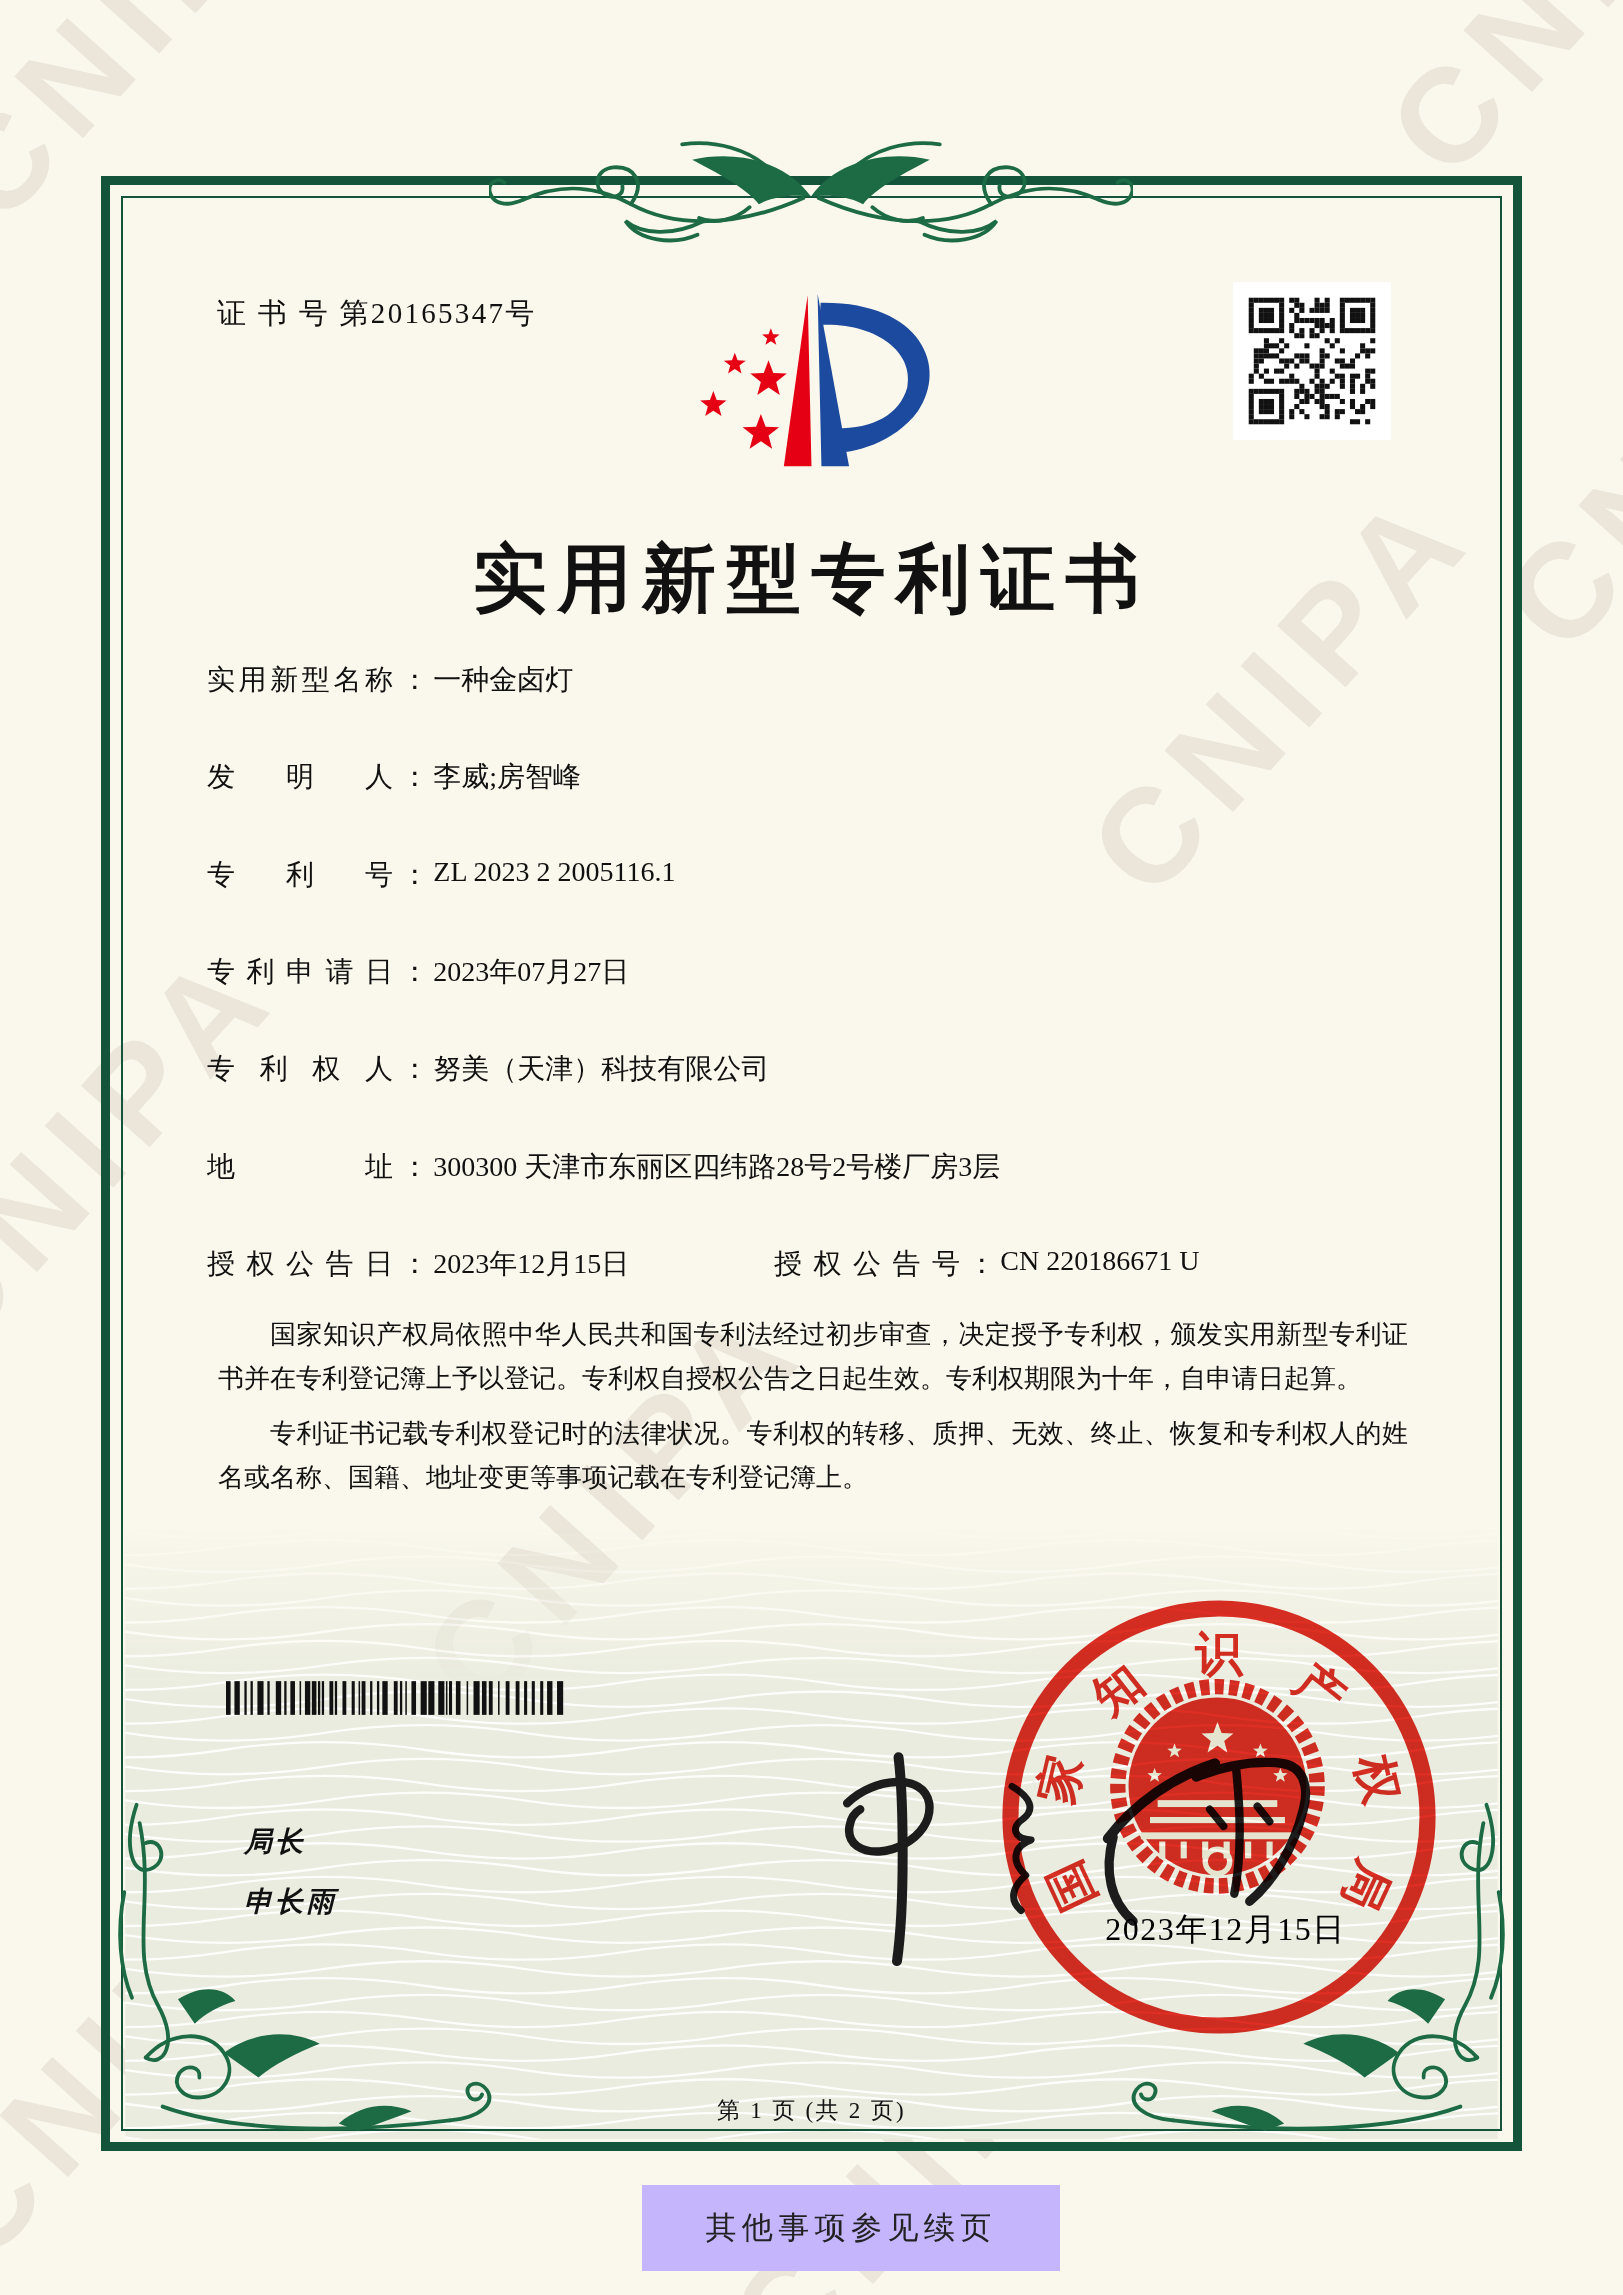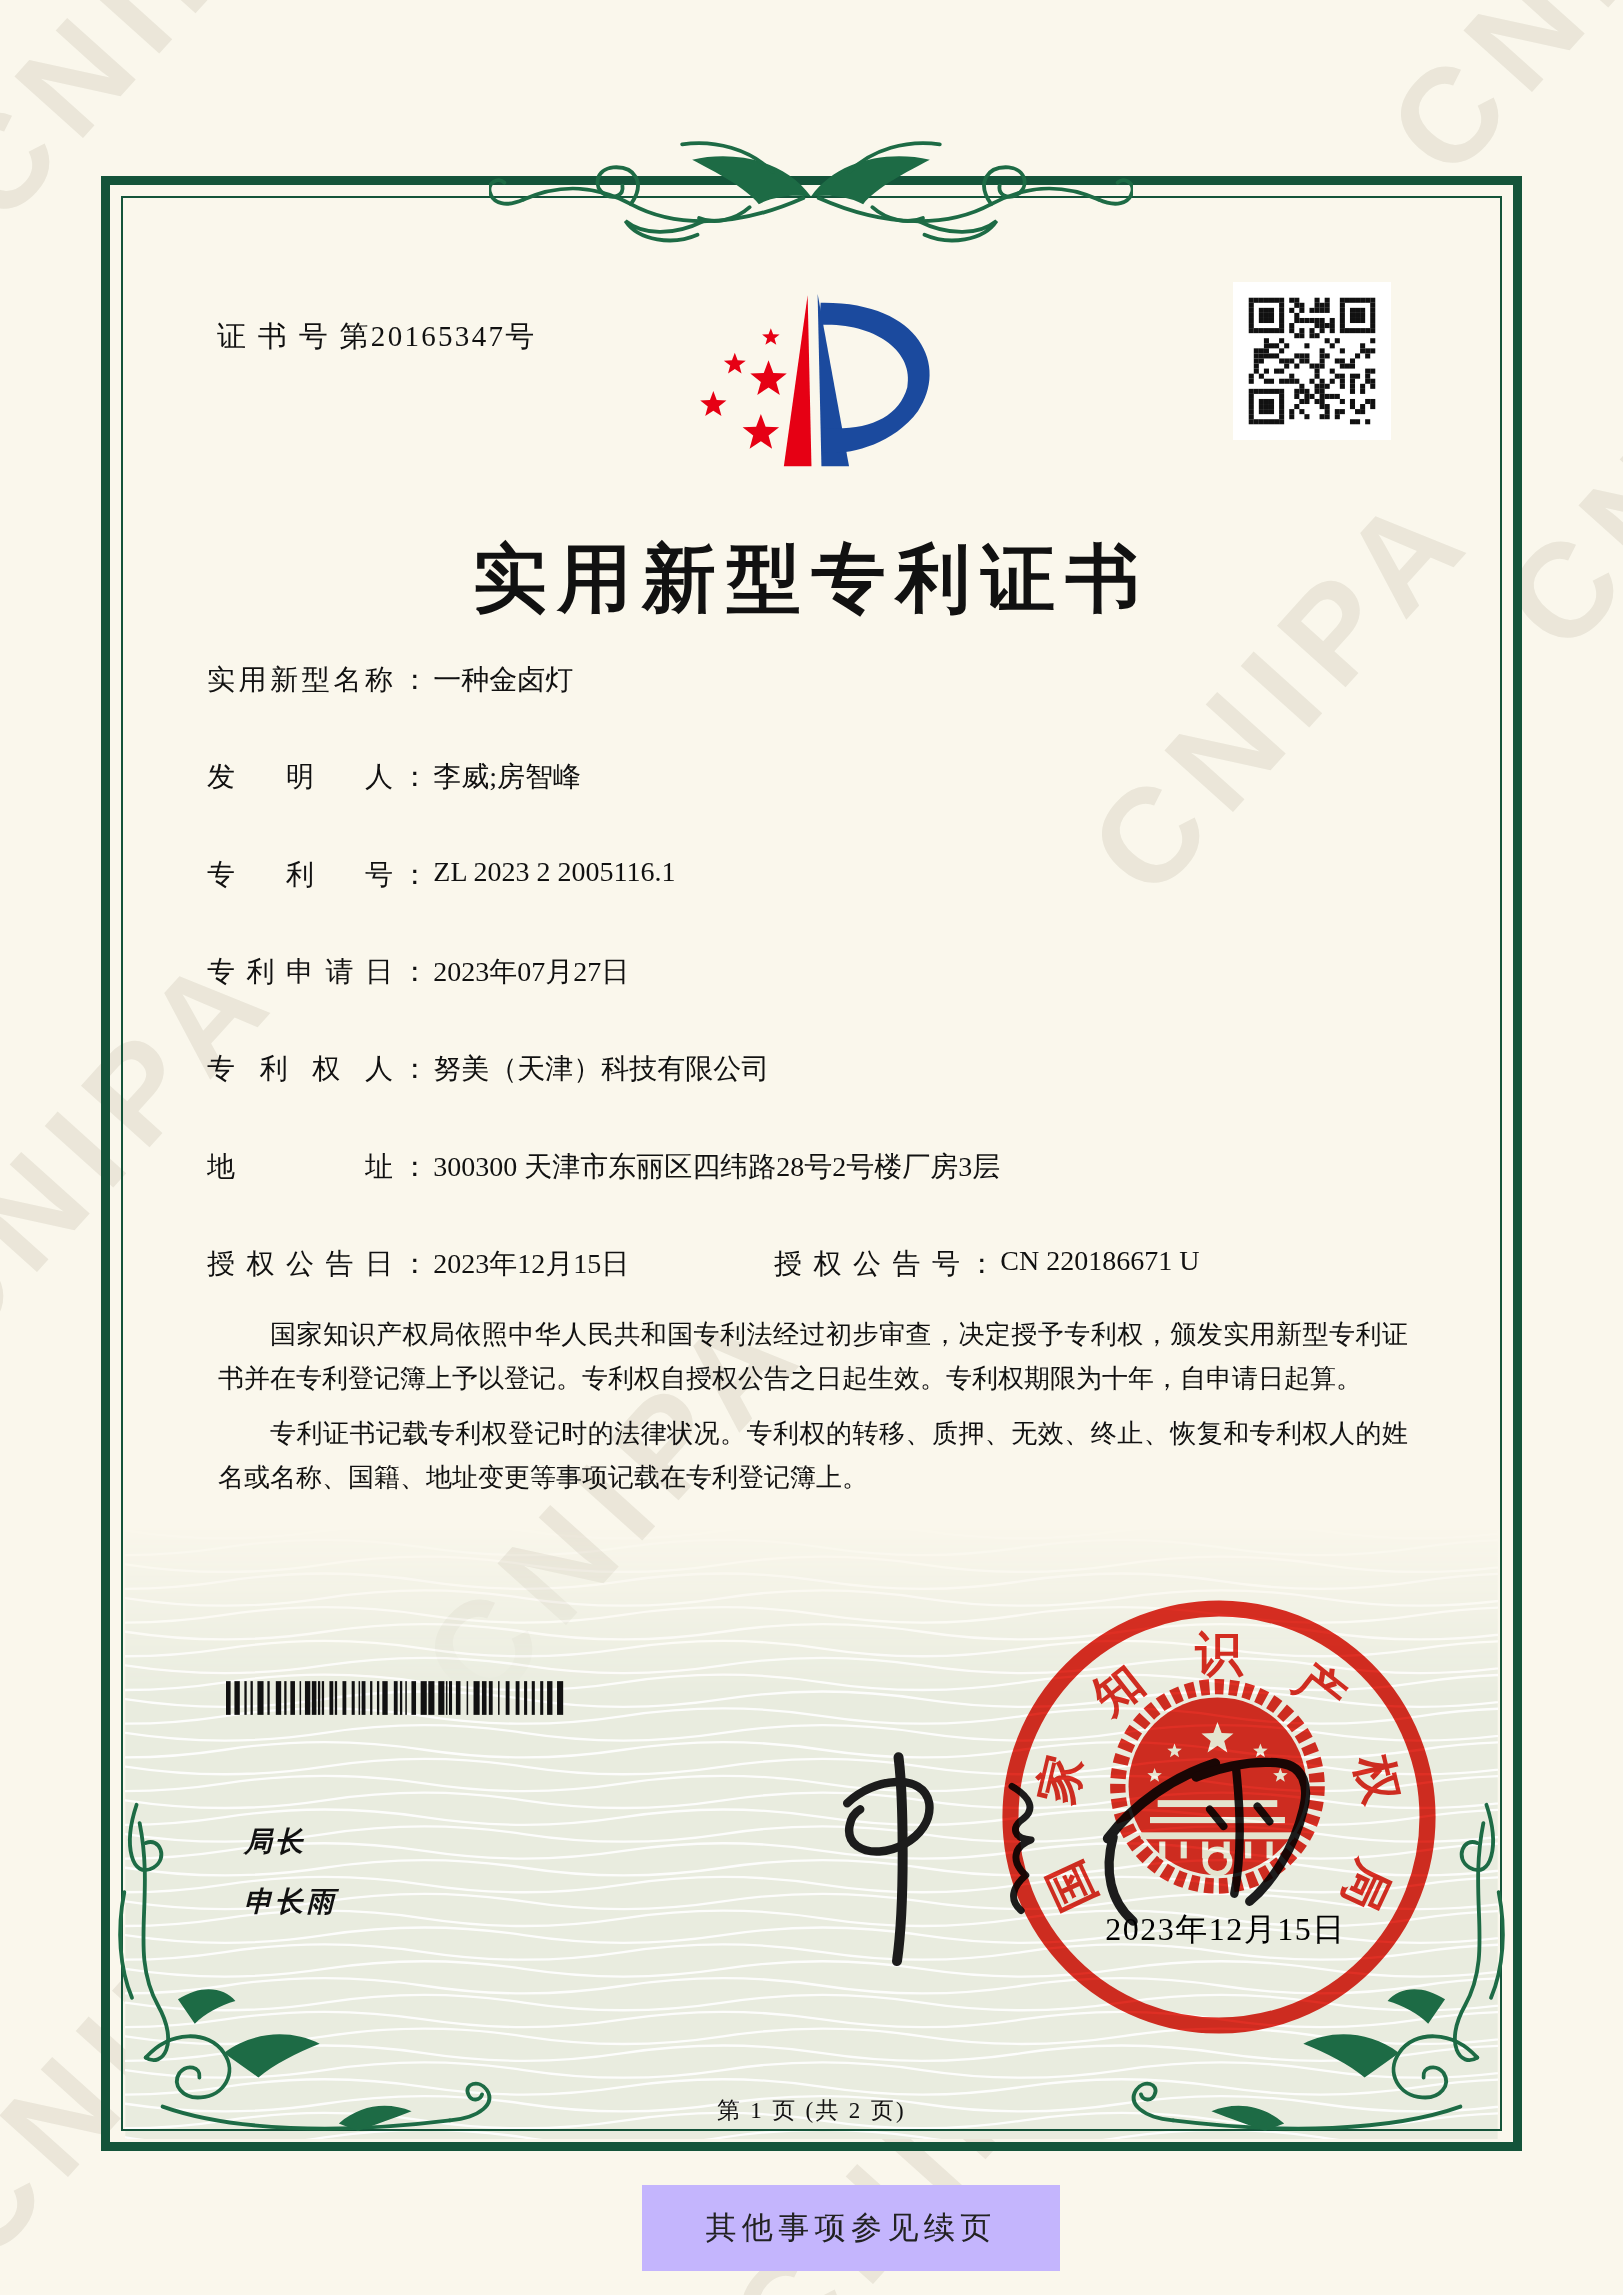--- a/index.html
+++ b/index.html
@@ -8,21 +8,21 @@
   .wm{position:absolute;font-family:"Liberation Sans","DejaVu Sans",sans-serif;font-weight:bold;
       font-size:134px;letter-spacing:17px;color:rgba(158,150,124,0.17);transform:rotate(-48deg);
       white-space:nowrap;pointer-events:none;}
   .frame-outer{position:absolute;left:101px;top:176px;right:101px;bottom:144px;
       border:9.2px solid #14543a;}
   .frame-inner{position:absolute;left:121px;top:196px;right:121px;bottom:164px;
       border:2.3px solid #14543a;}
   .wave-wrap{position:absolute;left:125px;top:1526px;width:1373px;height:613px;
       -webkit-mask-image:linear-gradient(180deg,transparent 0,#000 169px);
       mask-image:linear-gradient(180deg,transparent 0,#000 169px);}
-  .cert-no{position:absolute;left:217px;top:294px;font-size:29px;letter-spacing:2.3px;margin-top:23px;}
+  .cert-no{position:absolute;left:217px;top:294px;font-size:29px;letter-spacing:2.3px;}
   .qr-box{position:absolute;left:1233px;top:282px;width:158px;height:158px;background:#ffffff;}
   .title{position:absolute;left:0;top:518px;width:100%;text-align:center;font-size:74px;
       font-weight:bold;letter-spacing:10.7px;margin-top:12px;}
   .fields{position:absolute;left:207px;top:661px;width:1211px;font-size:28px;}
   .frow{position:absolute;left:0;white-space:nowrap;}
   .fgroup{display:inline-flex;}
   .flabel{display:inline-block;width:186px;text-align:justify;text-align-last:justify;font-family:Liberation Mono, monospace;}
   .fcolon{display:inline-block;margin:0 4.6px 0 7.7px;}
   .fvalue{display:inline-block;}
   .paras{position:absolute;left:218px;top:1313px;width:1190px;font-size:26px;line-height:44px;

